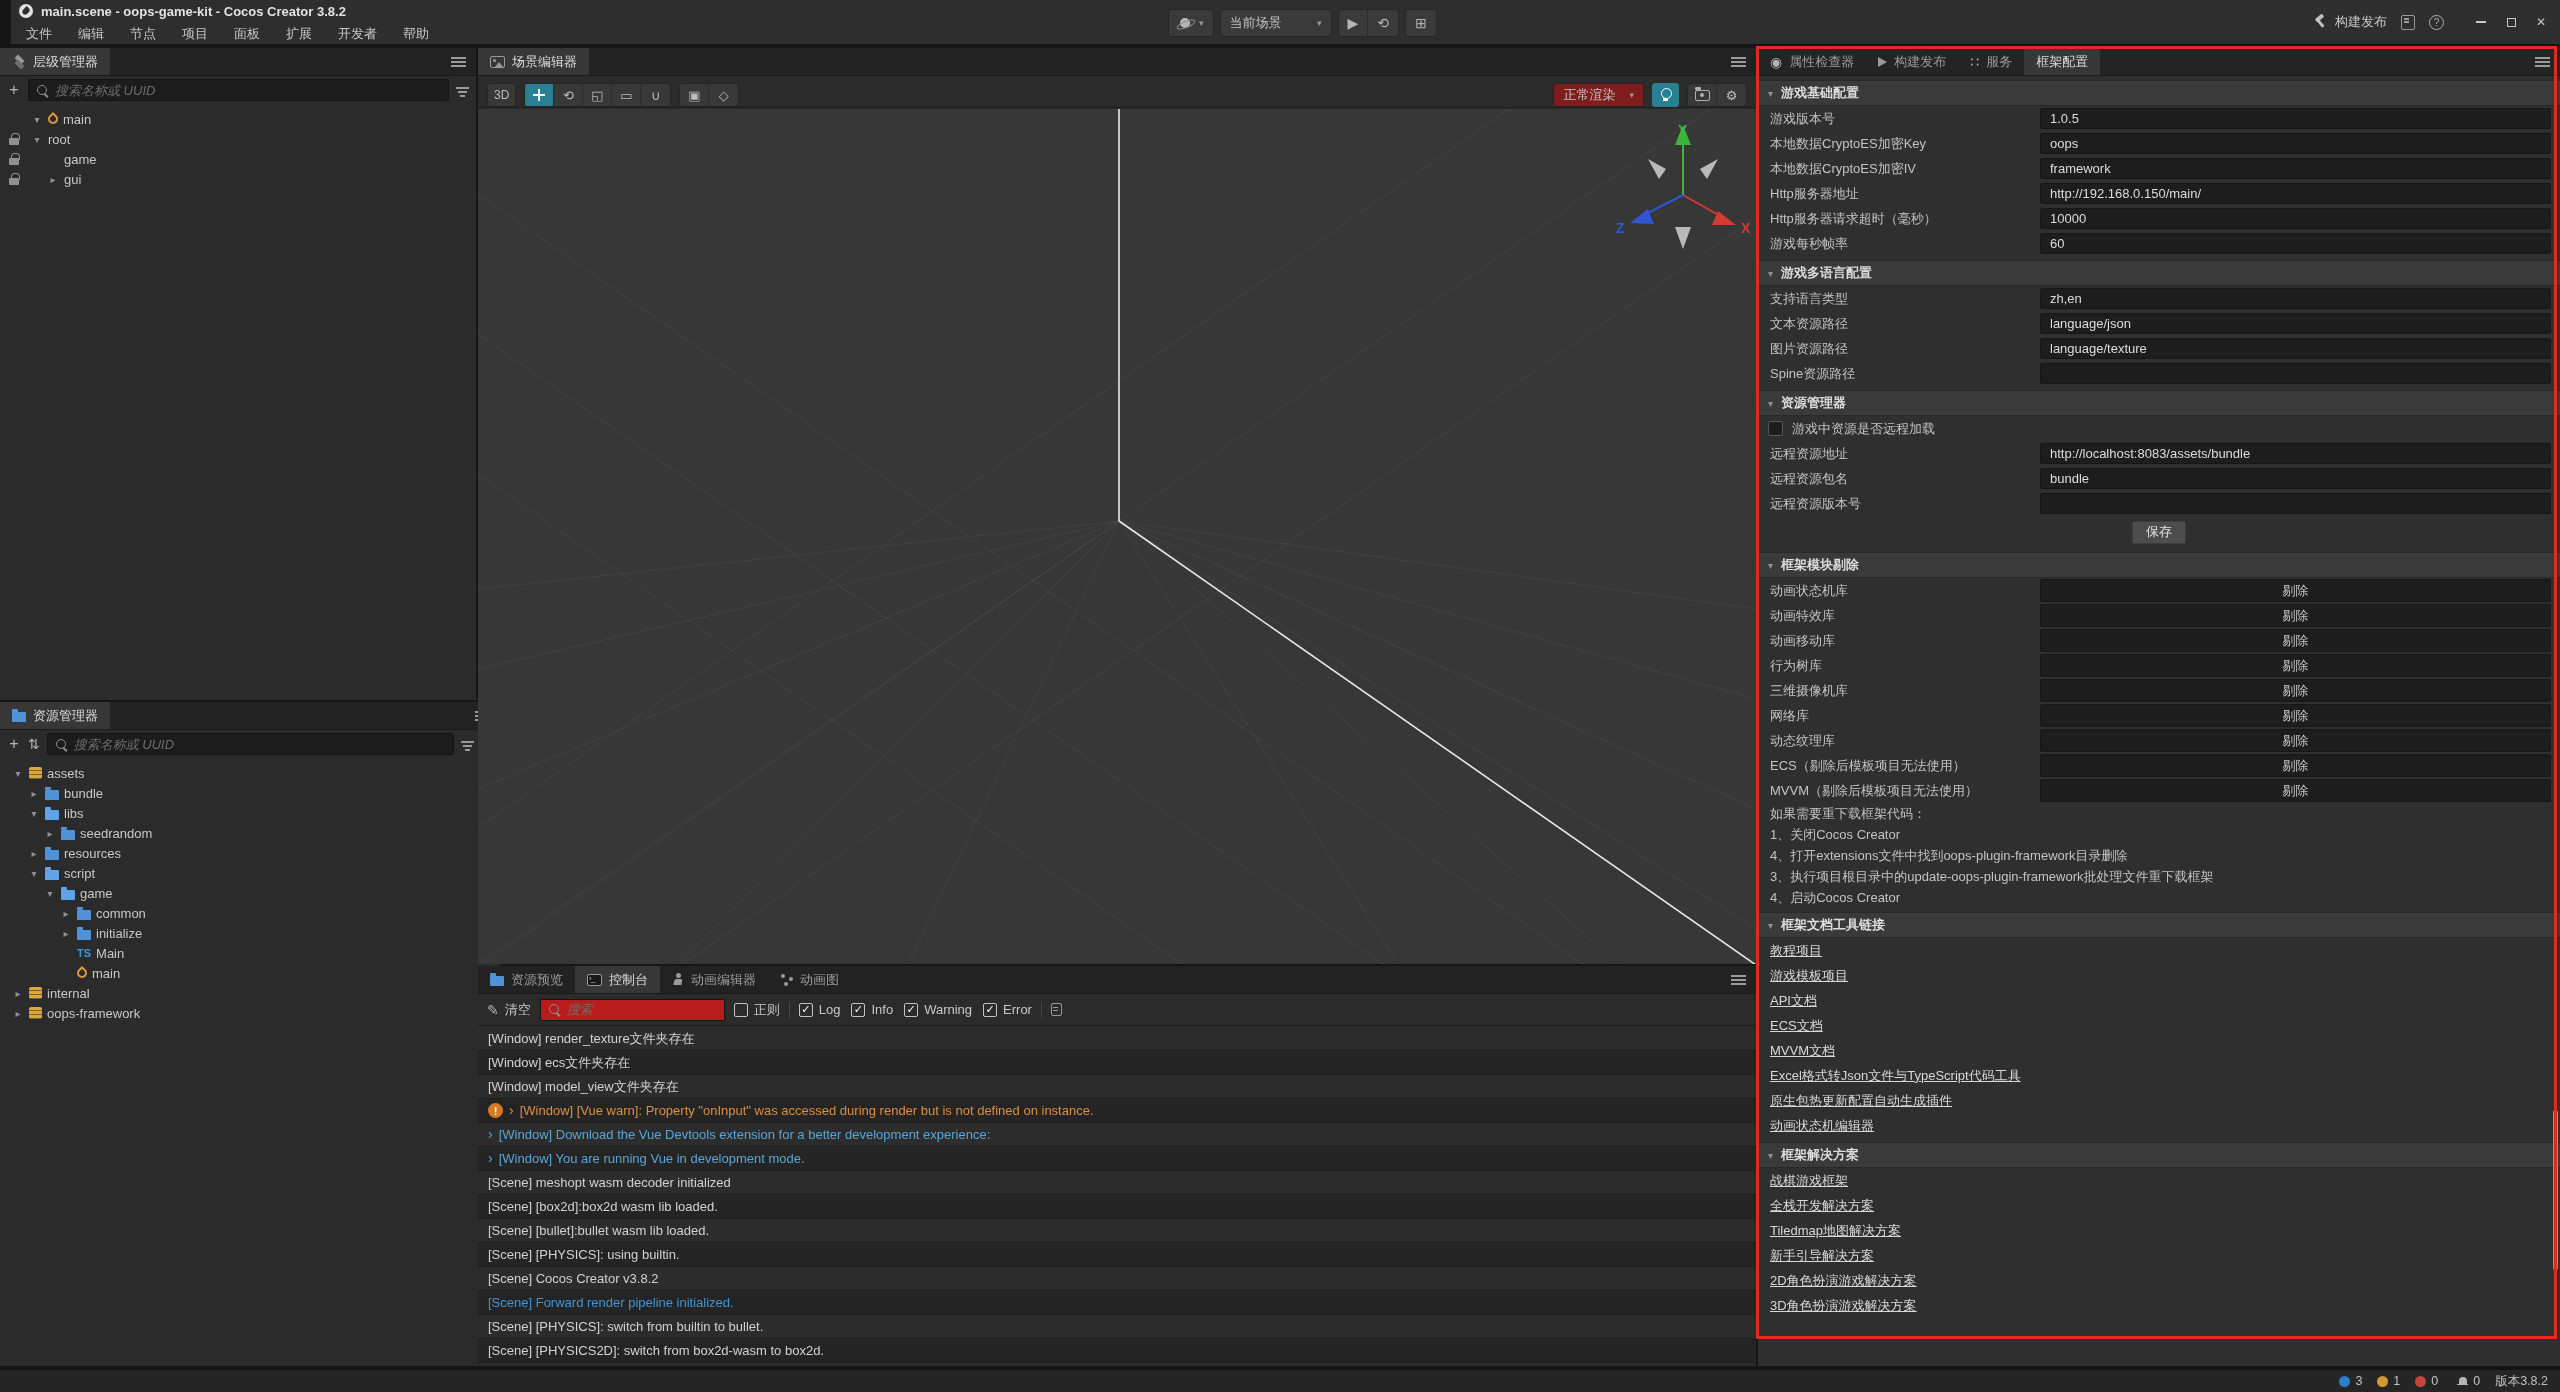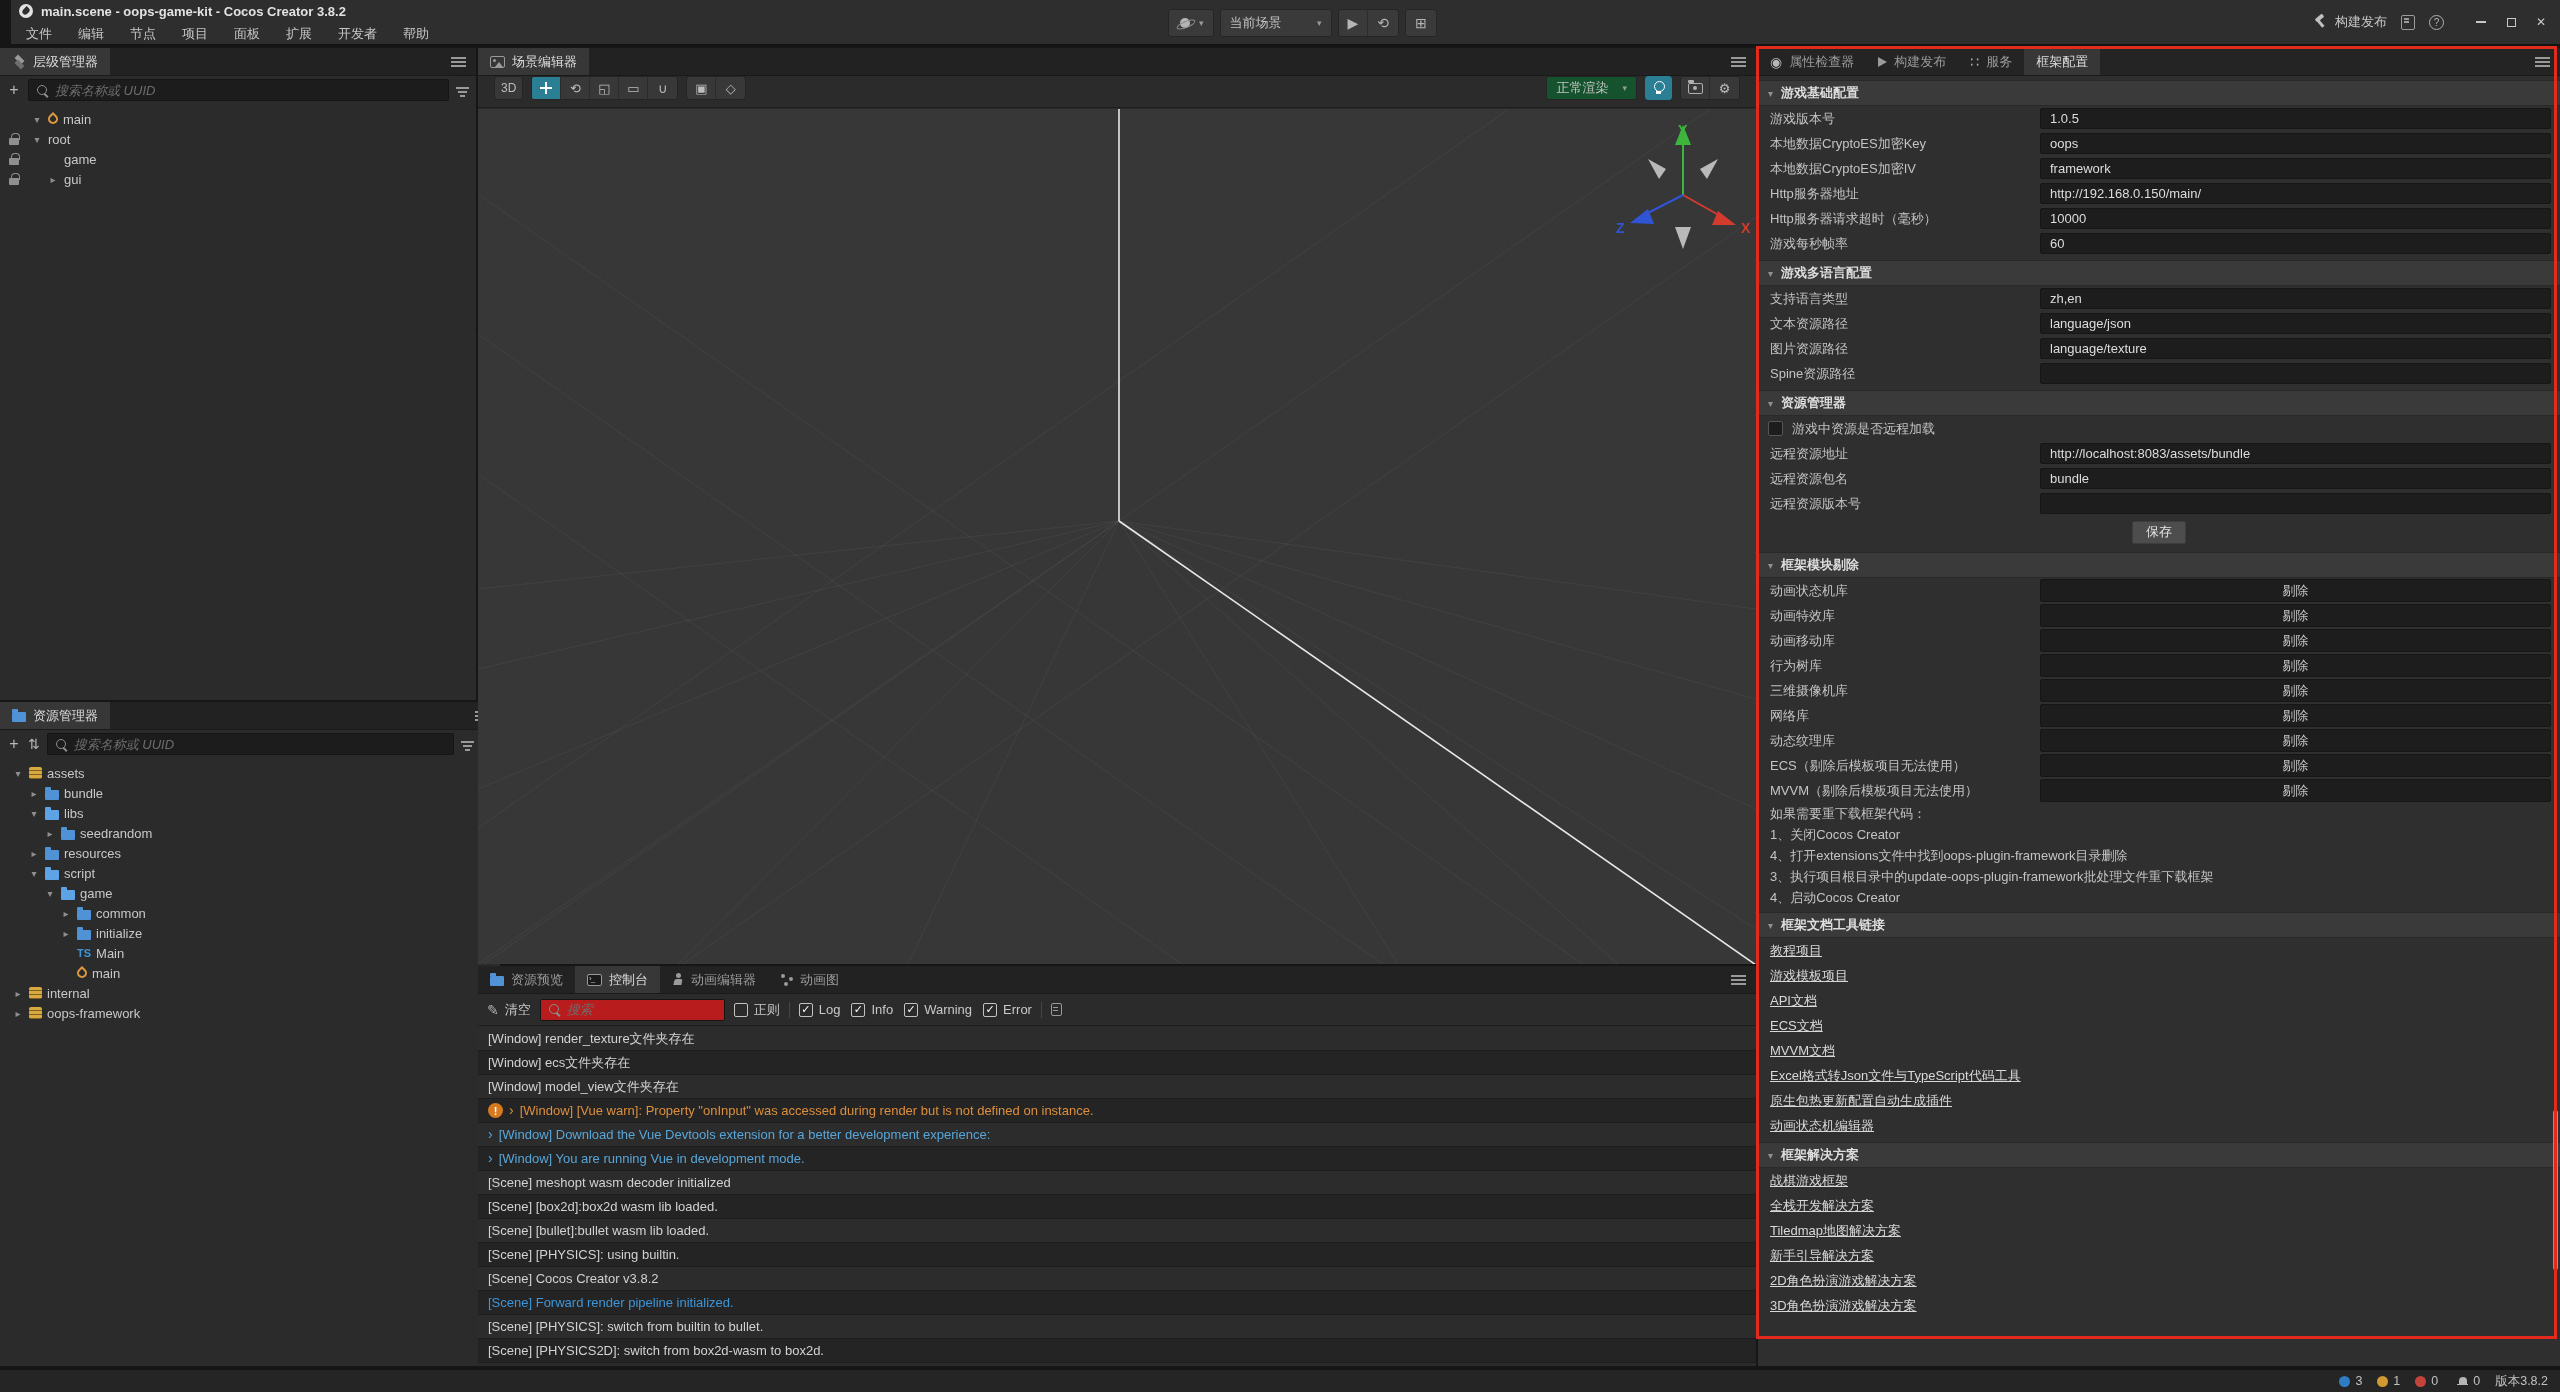--- a/index.html
+++ b/index.html
@@ -120,33 +120,33 @@
 
   
   .tree{padding-top:5px}
   .trow{height:20px;display:flex;align-items:center;font-size:13px;color:#c8c8c8;padding-left:7px;gap:5px}
   .chev{width:12px;color:#8f8f8f;font-size:10px;text-align:center;flex:none}
   .lockcol{width:14px;display:flex;justify-content:center;flex:none}
   .sp{display:inline-block;height:1px;flex:none}
 
   
   #scene{left:478px;top:48px;width:1278px;height:916px}
-  .scene-toolrow{height:32px;display:flex;align-items:flex-start;padding:0 16px;gap:8px;background:#2b2b2b;
+  .scene-toolrow{height:32px;display:flex;align-items:flex-end;padding:0 9px;gap:8px;background:#2b2b2b;
                  border-bottom:1px solid #1e1e1e}
   .sbtn{height:24px;min-width:27px;background:#383838;border:1px solid #252525;border-radius:3px;color:#bdbdbd;
         display:flex;align-items:center;justify-content:center;font-size:12px;padding:0 6px;gap:5px}
   .sbtn.sel{background:#2a7f94;border-color:#2a7f94;color:#fff}
   .sgroup{display:flex;height:24px;background:#383838;border:1px solid #252525;border-radius:3px;overflow:hidden}
   .sgroup>div{width:29px;display:flex;align-items:center;justify-content:center;color:#bdbdbd;font-size:13px;
         border-right:1px solid #2c2c2c}
   .sgroup>div:last-child{border-right:none}
   .sgroup>div.sel{background:#2a7f94;color:#fff}
   #viewport{position:absolute;left:0;top:61px;width:1278px;height:855px;background:#373737}
   .scene-right{margin-left:auto;display:flex;align-items:center;gap:8px}
-  .render-dd{height:24px;background:#14532d;border:1px solid #252525;border-radius:3px;display:flex;align-items:center;
+  .render-dd{height:24px;background:#7f1d1d;border:1px solid #252525;border-radius:3px;display:flex;align-items:center;
         gap:14px;padding:0 9px;color:#c4c4c4;font-size:13px}
 
   
   #console{left:478px;top:966px;width:1278px;height:400px}
   .con-toolrow{height:32px;display:flex;align-items:center;gap:9px;padding:0 9px;background:#2b2b2b;
                border-bottom:1px solid #1e1e1e}
   .con-search{width:185px;height:22px;background:#b91c1c;border:1px solid #151515;border-radius:2px;display:flex;
               align-items:center;gap:6px;padding:0 7px}
   .vsep{width:1px;height:16px;background:#464646}
   .cbitem{display:flex;align-items:center;gap:6px;font-size:13px;color:#c8c8c8}

